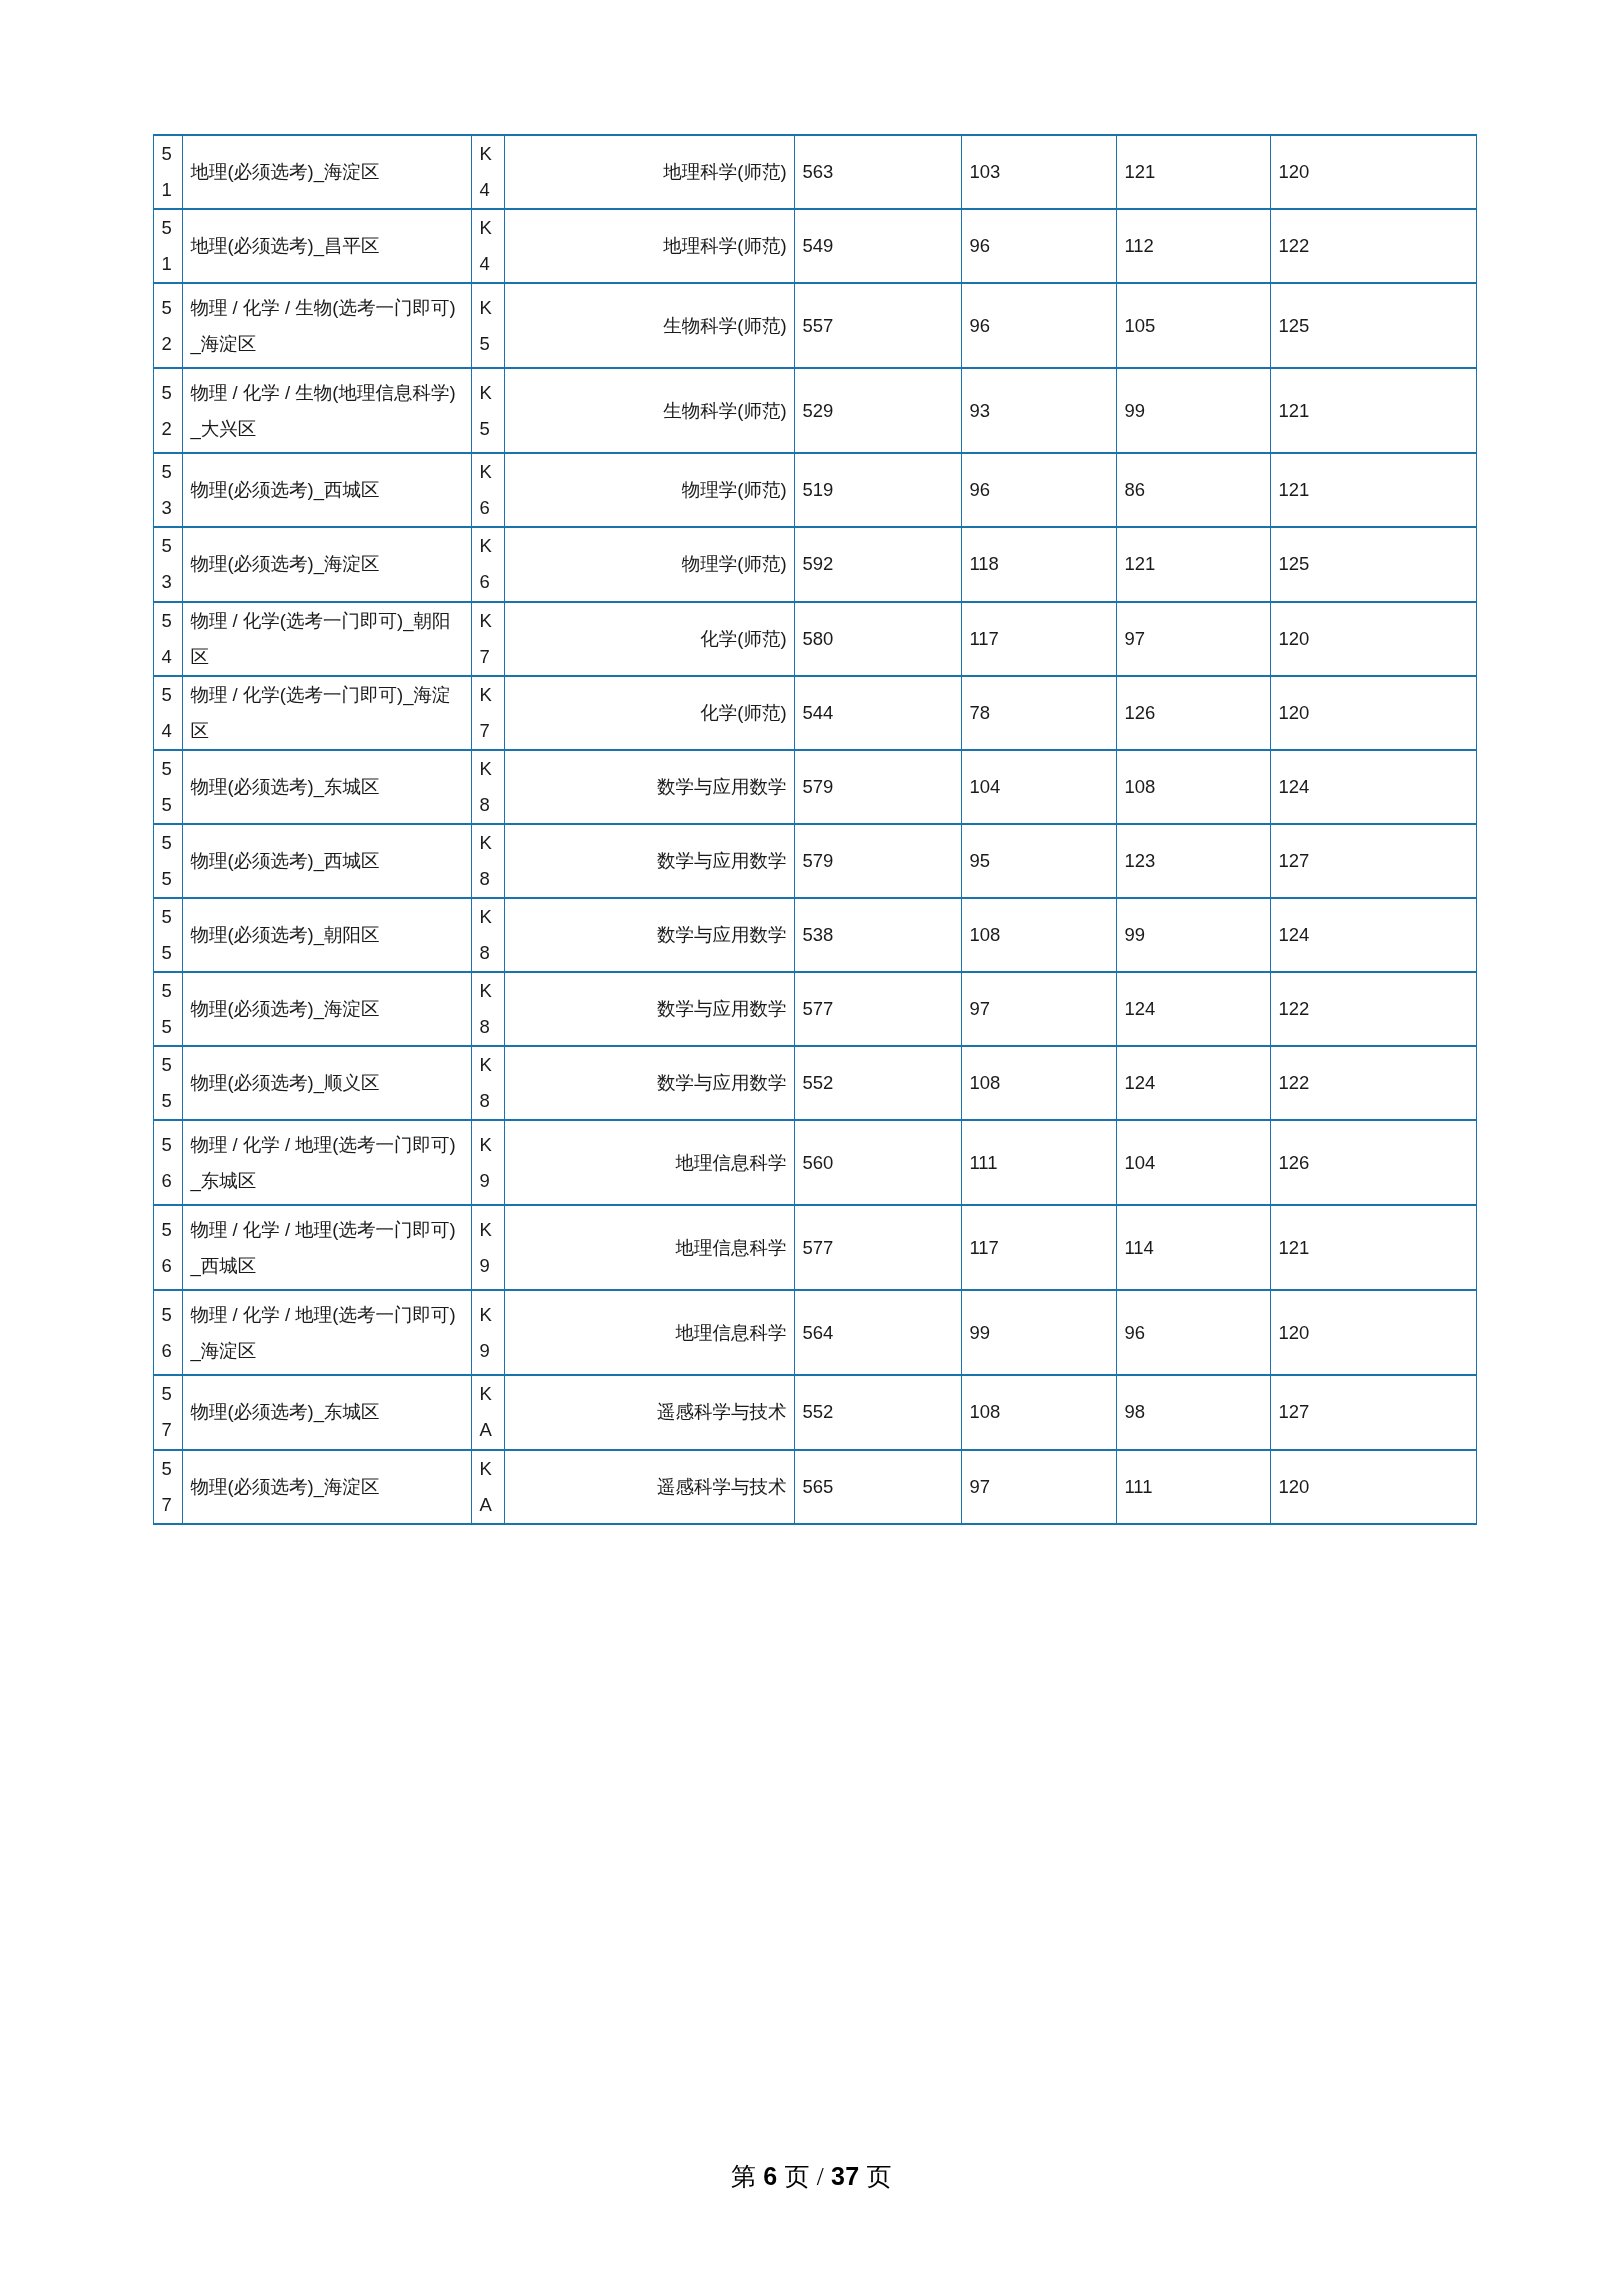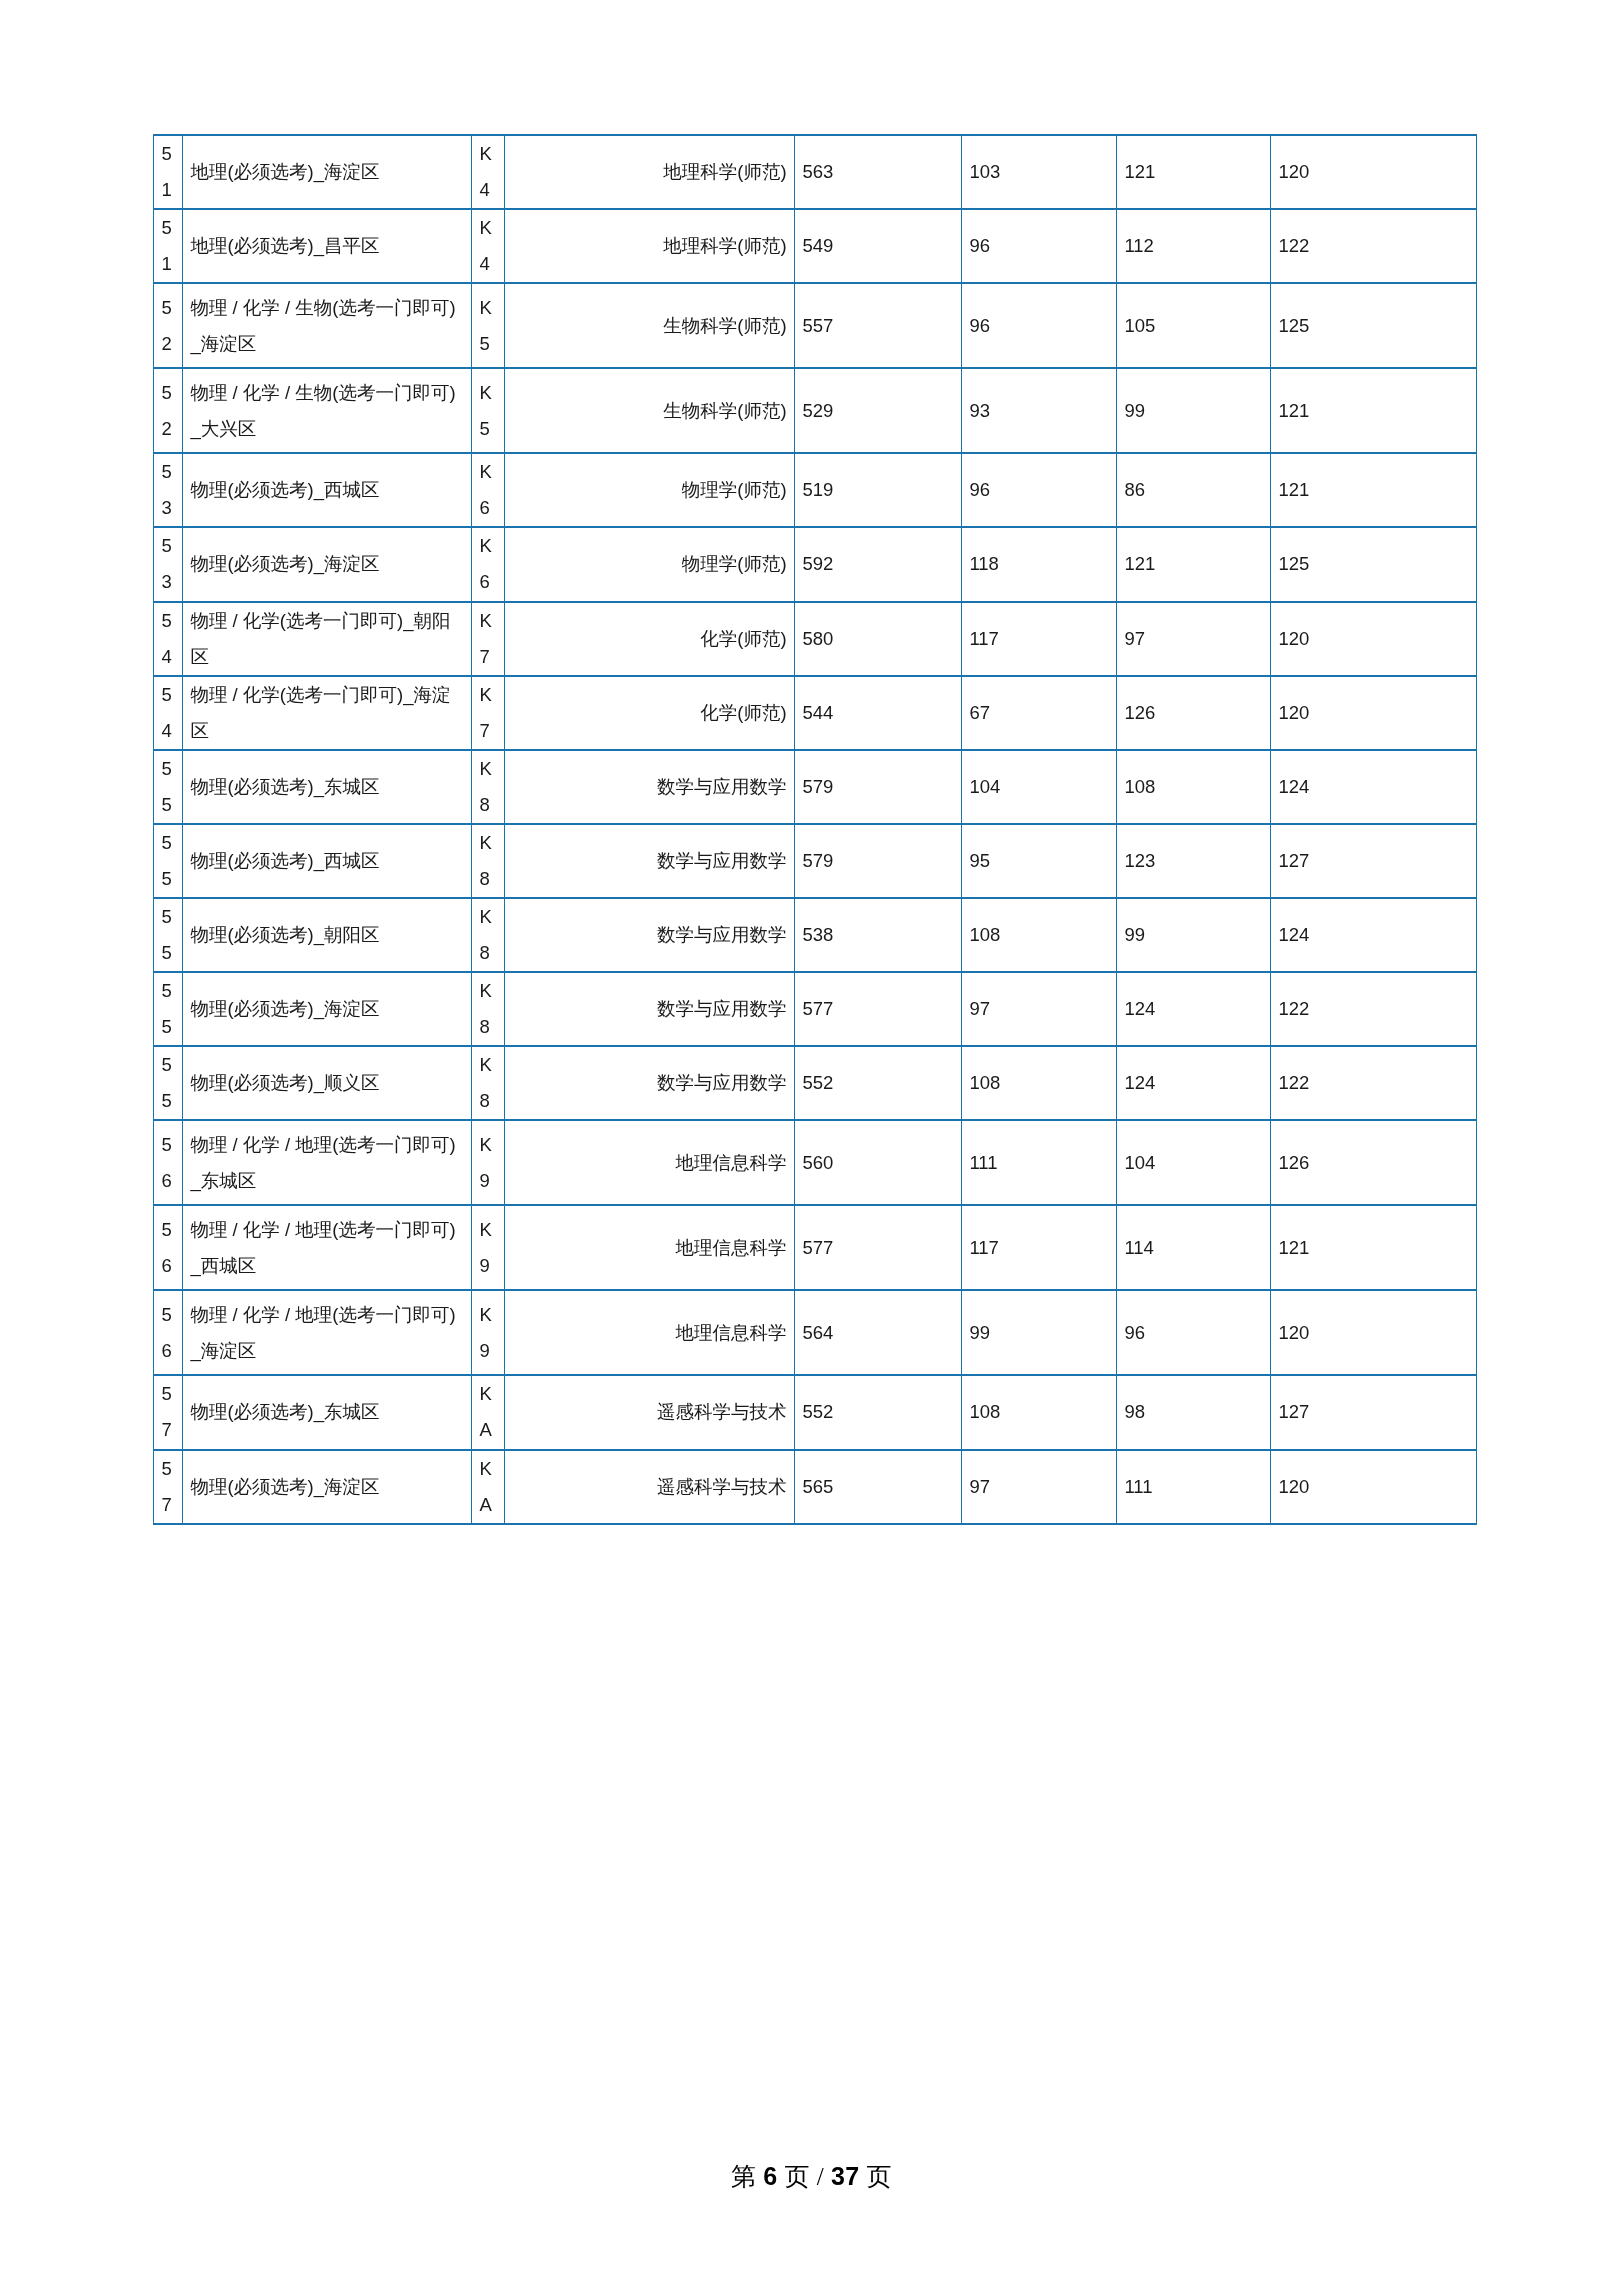--- a/index.html
+++ b/index.html
@@ -110,21 +110,21 @@
           <td class="req">物理 / 化学 / 生物(选考一门即可)_海淀区</td>
           <td class="code">K5</td>
           <td class="major">生物科学(师范)</td>
           <td class="score">557</td>
           <td class="score">96</td>
           <td class="score">105</td>
           <td class="score">125</td>
         </tr>
         <tr class="r-2">
           <td class="idx">52</td>
-          <td class="req">物理 / 化学 / 生物(选考一门即可)_大兴区</td>
+          <td class="req">物理 / 化学 / 生物(地理信息科学)_大兴区</td>
           <td class="code">K5</td>
           <td class="major">生物科学(师范)</td>
           <td class="score">529</td>
           <td class="score">93</td>
           <td class="score">99</td>
           <td class="score">121</td>
         </tr>
         <tr class="r-1">
           <td class="idx">53</td>
           <td class="req">物理(必须选考)_西城区</td>
@@ -154,21 +154,21 @@
           <td class="score">117</td>
           <td class="score">97</td>
           <td class="score">120</td>
         </tr>
         <tr class="r-1">
           <td class="idx">54</td>
           <td class="req">物理 / 化学(选考一门即可)_海淀区</td>
           <td class="code">K7</td>
           <td class="major">化学(师范)</td>
           <td class="score">544</td>
-          <td class="score">67</td>
+          <td class="score">78</td>
           <td class="score">126</td>
           <td class="score">120</td>
         </tr>
         <tr class="r-1">
           <td class="idx">55</td>
           <td class="req">物理(必须选考)_东城区</td>
           <td class="code">K8</td>
           <td class="major">数学与应用数学</td>
           <td class="score">579</td>
           <td class="score">104</td>

